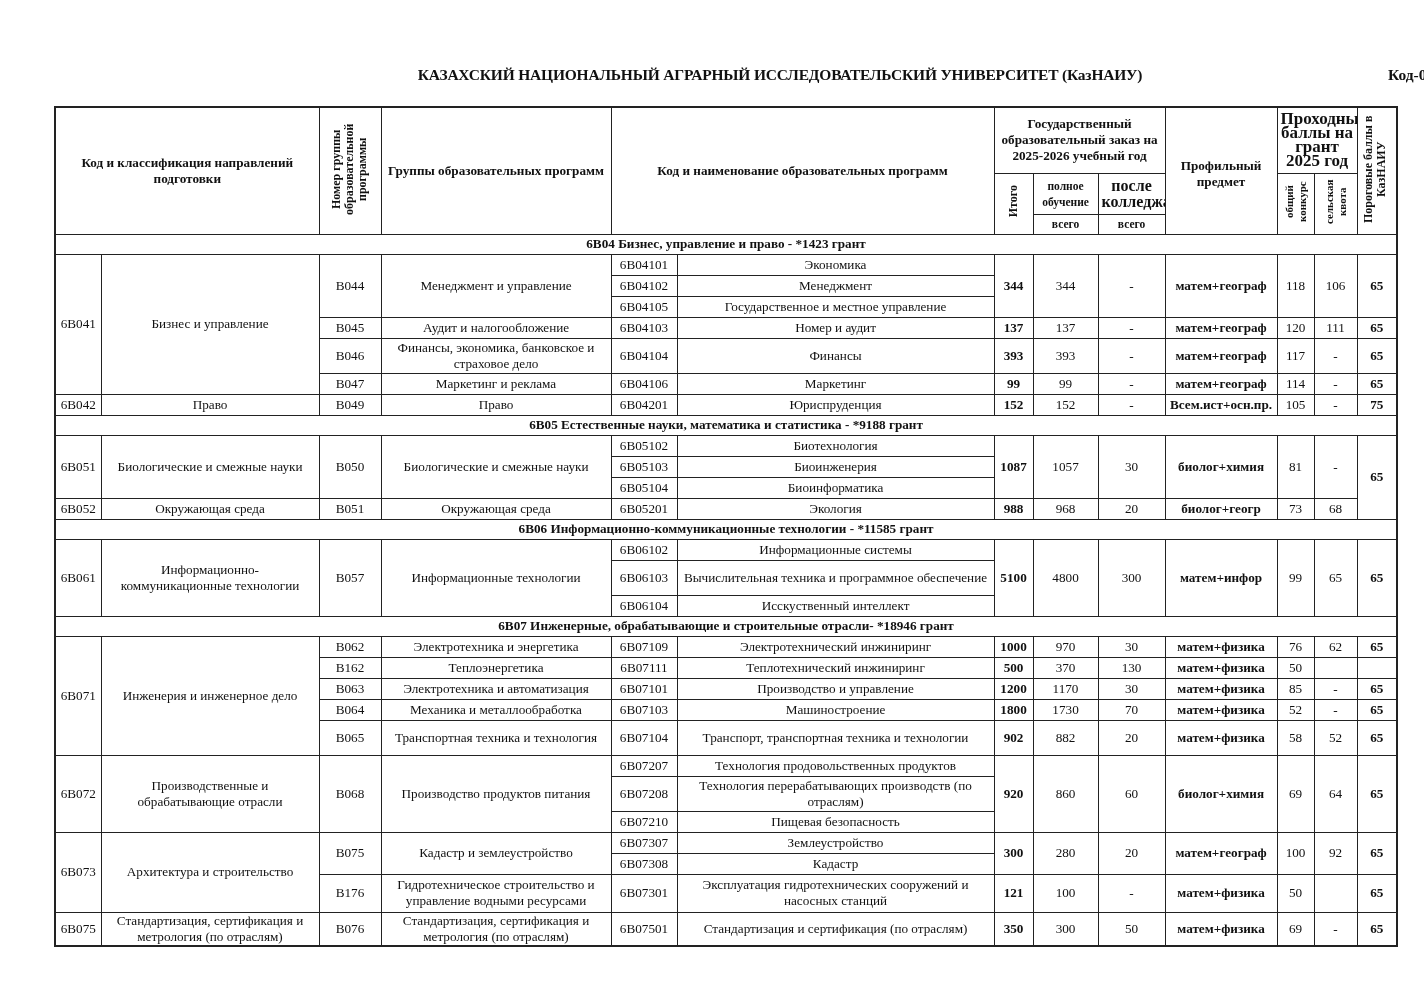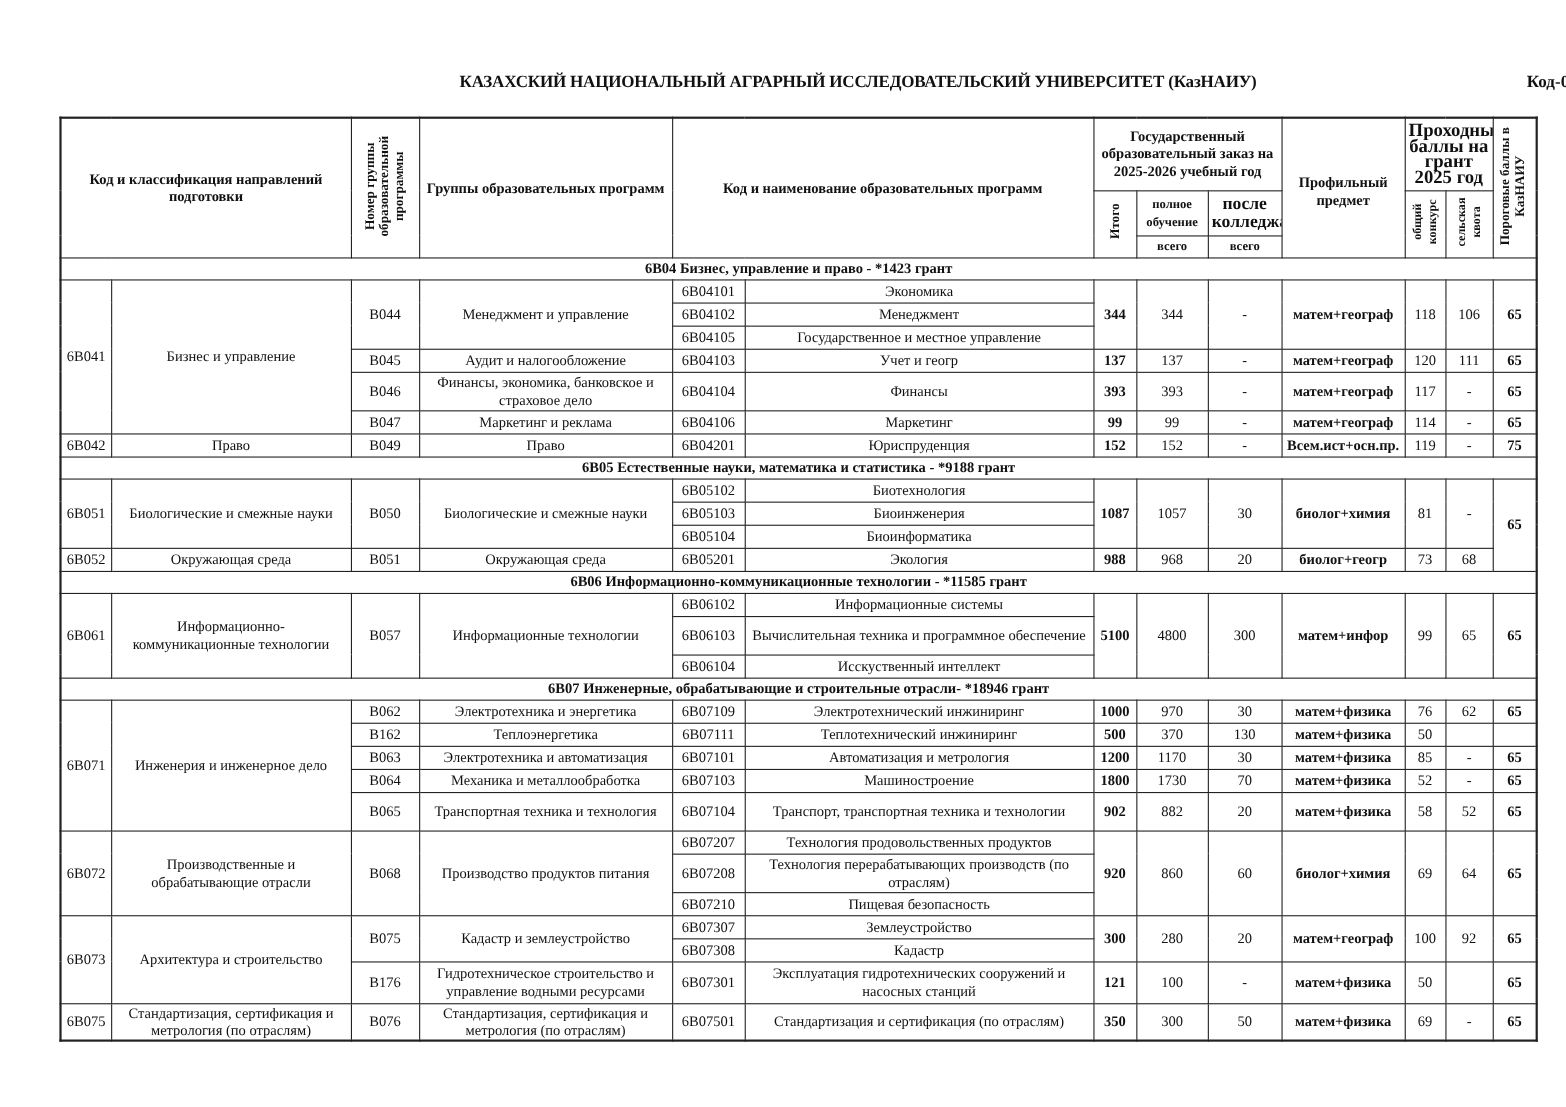--- a/index.html
+++ b/index.html
@@ -90,21 +90,21 @@
         <td class="left">Менеджмент</td>
       </tr>
       <tr style="height: 21px;">
         <td>6В04105</td>
         <td class="left">Государственное и местное управление</td>
       </tr>
       <tr style="height: 21px; margin-top: 16px;">
         <td rowspan="1">В045</td>
         <td rowspan="1">Аудит и налогообложение</td>
         <td>6В04103</td>
-        <td class="left">Учет и геогр</td>
+        <td class="left">Номер и аудит</td>
         <td rowspan="1" class="b">137</td>
         <td rowspan="1">137</td>
         <td rowspan="1">-</td>
         <td rowspan="1" class="subj">матем+географ</td>
         <td rowspan="1">120</td>
         <td rowspan="1">111</td>
         <td rowspan="1" class="b">65</td>
       </tr>
       <tr style="height: 35px;">
         <td rowspan="1">В046</td>
@@ -136,21 +136,21 @@
         <td rowspan="1">6В042</td>
         <td rowspan="1" style="padding:0 8px">Право</td>
         <td rowspan="1">В049</td>
         <td rowspan="1">Право</td>
         <td>6В04201</td>
         <td class="left">Юриспруденция</td>
         <td rowspan="1" class="b">152</td>
         <td rowspan="1">152</td>
         <td rowspan="1">-</td>
         <td rowspan="1" class="subj">Всем.ист+осн.пр.</td>
-        <td rowspan="1">119</td>
+        <td rowspan="1">105</td>
         <td rowspan="1">-</td>
         <td rowspan="1" class="b">75</td>
       </tr>
       <tr>
         <td colspan="13" class="sec">6В05 Естественные науки, математика и статистика - *9188 грант</td>
       </tr>
       <tr style="height: 21px;">
         <td rowspan="3">6В051</td>
         <td rowspan="3" style="padding:0 8px">Биологические и смежные науки</td>
         <td rowspan="3">В050</td>
@@ -241,21 +241,21 @@
         <td rowspan="1">130</td>
         <td rowspan="1" class="subj">матем+физика</td>
         <td rowspan="1" class="noR">50</td>
         <td rowspan="1" class="noL"></td>
         <td rowspan="1" class="b"></td>
       </tr>
       <tr style="height: 21px; margin-left: 20px;">
         <td rowspan="1">В063</td>
         <td rowspan="1">Электротехника и автоматизация</td>
         <td>6В07101</td>
-        <td class="left">Автоматизация и метрология</td>
+        <td class="left">Производство и управление</td>
         <td rowspan="1" class="b">1200</td>
         <td rowspan="1">1170</td>
         <td rowspan="1">30</td>
         <td rowspan="1" class="subj">матем+физика</td>
         <td rowspan="1">85</td>
         <td rowspan="1">-</td>
         <td rowspan="1" class="b">65</td>
       </tr>
       <tr style="height: 21px;">
         <td rowspan="1">В064</td>

